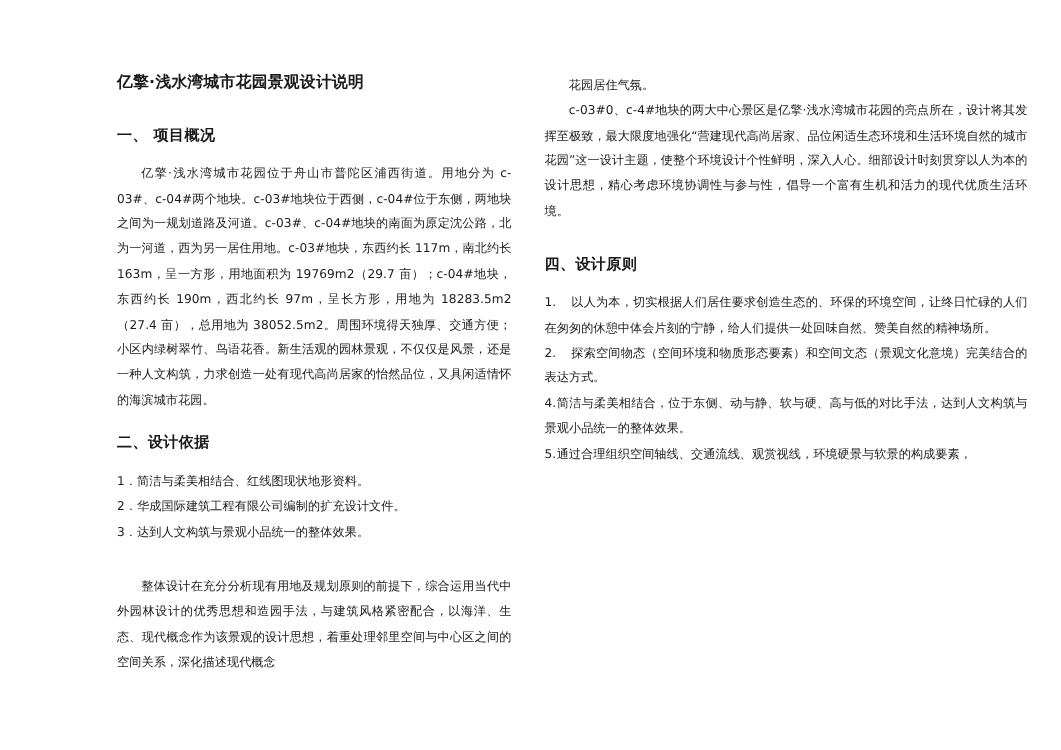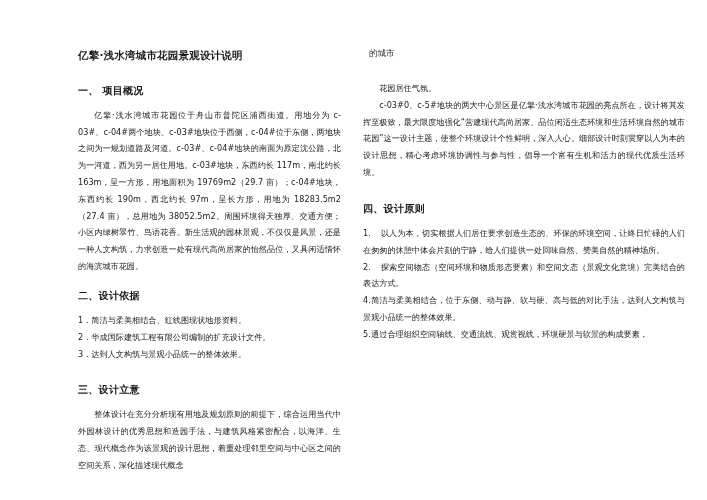--- a/index.html
+++ b/index.html
@@ -137,33 +137,31 @@
       <div class="sec-head">二、设计依据</div>
 
       <ul class="list">
         <li><span class="li-num">1．</span><span>简洁与柔美相结合、红线图现状地形资料。</span></li>
         <li><span class="li-num">2．</span><span>华成国际建筑工程有限公司编制的扩充设计文件。</span></li>
         <li><span class="li-num">3．</span><span>达到人文构筑与景观小品统一的整体效果。</span></li>
       </ul>
 
       <div class="spacer-lg"></div>
 
-      <div class="sec-head">三、设计立意</div>
 
       <p class="para first">整体设计在充分分析现有用地及规划原则的前提下，综合运用当代中外园林设计的优秀思想和造园手法，与建筑风格紧密配合，以海洋、生态、现代概念作为该景观的设计思想，着重处理邻里空间与中心区之间的空间关系，深化描述现代概念</p>
 
     </div>
 
     <div class="col col-right">
 
-      <div class="rt-header">的城市</div>
 
       <p class="para" style="text-indent:2em;">花园居住气氛。</p>
 
-      <p class="para first">c-03#0、c-5#地块的两大中心景区是亿擎·浅水湾城市花园的亮点所在，设计将其发挥至极致，最大限度地强化“营建现代高尚居家、品位闲适生态环境和生活环境自然的城市花园”这一设计主题，使整个环境设计个性鲜明，深入人心。细部设计时刻贯穿以人为本的设计思想，精心考虑环境协调性与参与性，倡导一个富有生机和活力的现代优质生活环境。</p>
+      <p class="para first">c-03#0、c-4#地块的两大中心景区是亿擎·浅水湾城市花园的亮点所在，设计将其发挥至极致，最大限度地强化“营建现代高尚居家、品位闲适生态环境和生活环境自然的城市花园”这一设计主题，使整个环境设计个性鲜明，深入人心。细部设计时刻贯穿以人为本的设计思想，精心考虑环境协调性与参与性，倡导一个富有生机和活力的现代优质生活环境。</p>
 
       <div class="spacer-lg"></div>
 
       <div class="sec-head">四、设计原则</div>
 
       <ul class="list">
         <li><span class="li-num wide">1.</span><span>以人为本，切实根据人们居住要求创造生态的、环保的环境空间，让终日忙碌的人们在匆匆的休憩中体会片刻的宁静，给人们提供一处回味自然、赞美自然的精神场所。</span></li>
         <li><span class="li-num wide">2.</span><span>探索空间物态（空间环境和物质形态要素）和空间文态（景观文化意境）完美结合的表达方式。</span></li>
         <li><span class="li-num">4.</span><span>简洁与柔美相结合，位于东侧、动与静、软与硬、高与低的对比手法，达到人文构筑与景观小品统一的整体效果。</span></li>
         <li><span class="li-num">5.</span><span>通过合理组织空间轴线、交通流线、观赏视线，环境硬景与软景的构成要素，</span></li>

